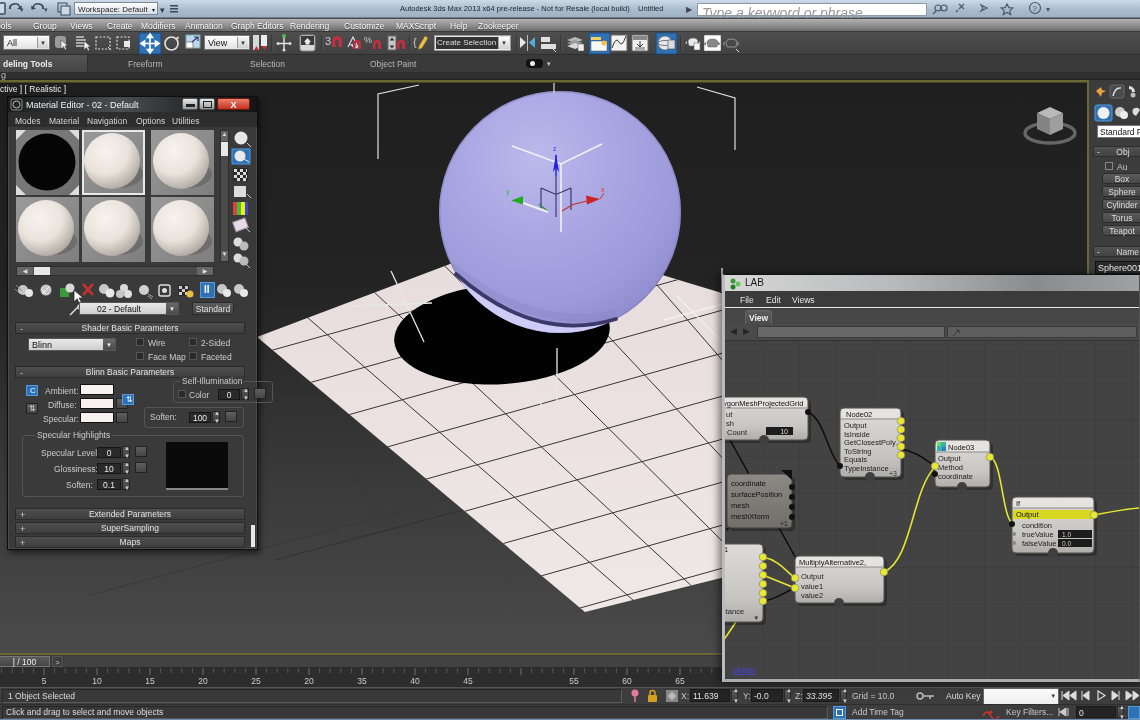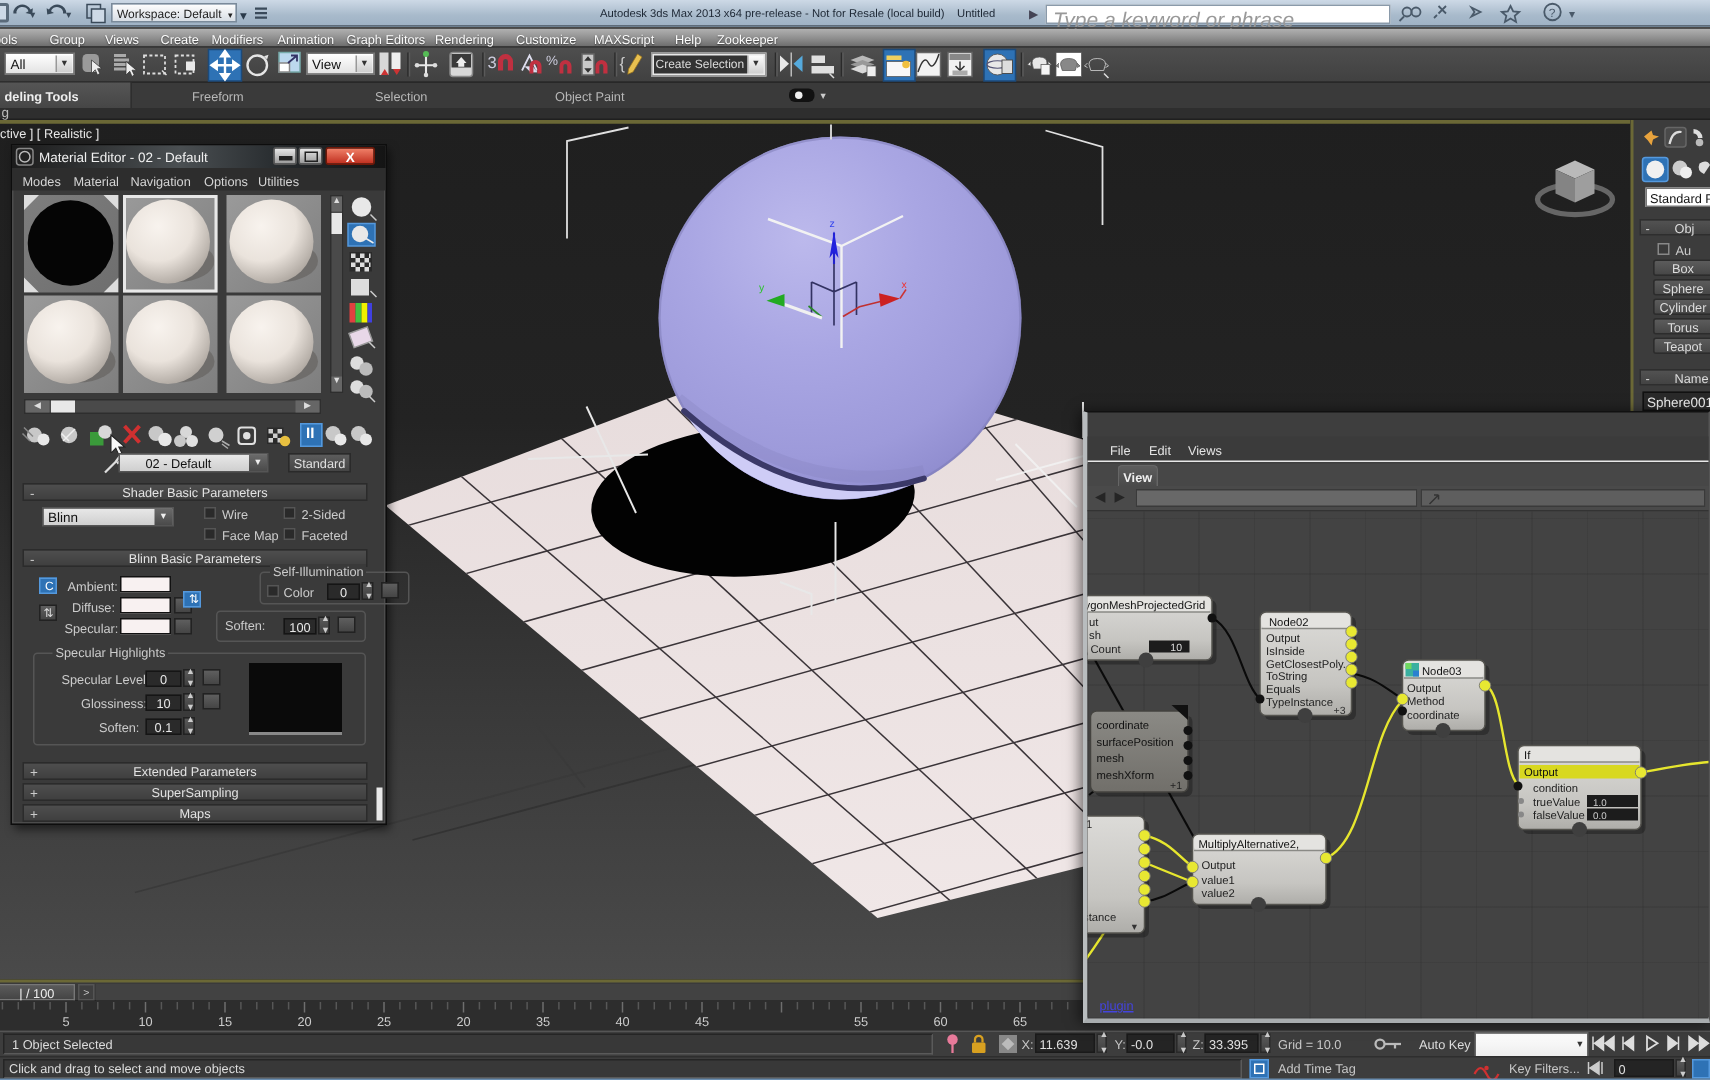--- a/index.html
+++ b/index.html
@@ -527,21 +527,21 @@
         <span style="position:absolute;left:1px;top:-3px;color:#ccc;font-size:6px;">▲</span>
         <span style="position:absolute;left:1px;bottom:-3px;color:#ccc;font-size:6px;">▼</span>
       </div>
     <span class="slabel" style="left:743px;top:3px;">Y:</span>
     <div class="sfield" style="left:751px;top:1px;width:32px;height:13px;">-0.0</div>
     <div class="spin" style="left:784px;top:1px;">
         <span style="position:absolute;left:1px;top:-3px;color:#ccc;font-size:6px;">▲</span>
         <span style="position:absolute;left:1px;bottom:-3px;color:#ccc;font-size:6px;">▼</span>
       </div>
     <span class="slabel" style="left:795px;top:3px;">Z:</span>
-    <div class="sfield" style="left:803px;top:1px;width:36px;height:13px;">33.395</div>
+    <div class="sfield" style="left:803px;top:1px;width:36px;height:13px;font-style:italic;">33.395</div>
     <div class="spin" style="left:840px;top:1px;">
         <span style="position:absolute;left:1px;top:-3px;color:#ccc;font-size:6px;">▲</span>
         <span style="position:absolute;left:1px;bottom:-3px;color:#ccc;font-size:6px;">▼</span>
       </div>
     <span class="slabel" style="left:852px;top:3px;">Grid = 10.0</span>
     <svg width="30" height="16" style="position:absolute;left:912px;top:0;">
         <circle cx="8" cy="8" r="3" fill="none" stroke="#bbb" stroke-width="1.5"></circle>
         <line x1="11" y1="8" x2="22" y2="8" stroke="#bbb" stroke-width="1.5"></line>
         <line x1="18" y1="8" x2="18" y2="11" stroke="#bbb" stroke-width="1.5"></line>
       </svg>
@@ -815,20 +815,28 @@
         </div>
       <div style="position:absolute;left:143px;top:6px;width:62px;height:48px;background:#0a0a0a;border-bottom:2px solid #888;"></div>
     </div>
     <div class="roll-hdr" style="top:411px;"><span class="roll-pm">+</span>Extended Parameters</div>
     <div class="roll-hdr" style="top:425px;"><span class="roll-pm">+</span>SuperSampling</div>
     <div class="roll-hdr" style="top:439px;"><span class="roll-pm">+</span>Maps</div>
     <div style="position:absolute;right:2px;top:428px;width:4px;height:22px;background:#e8e8e8;"></div>
   </div>
 
   <div id="lab" class="abs">
+    <div id="lab-title">
+      <svg width="16" height="16" style="position:absolute;left:3px;top:1px;">
+        <circle cx="5" cy="5" r="2.5" fill="#3a9a3a"></circle>
+          <circle cx="10" cy="8" r="2.5" fill="#6ac05a"></circle>
+          <circle cx="5" cy="11" r="2.5" fill="#2a7a2a"></circle>
+      </svg>
+      <span style="position:absolute;left:20px;top:2px;font-size:10px;color:#1a1a1a;">LAB</span>
+    </div>
     <div id="lab-menu">
       <span class="lab-menu-item" style="left:15px;">File</span>
       <span class="lab-menu-item" style="left:41px;">Edit</span>
       <span class="lab-menu-item" style="left:67px;">Views</span>
     </div>
     <div id="lab-tabs">
       <div style="position:absolute;left:20px;top:1px;width:27px;height:14px;background:linear-gradient(#5d5d5d,#4a4a4a);border:1px solid #666;border-bottom:none;border-radius:3px 3px 0 0;color:#f0f0f0;font-size:8.5px;font-weight:bold;text-align:center;line-height:14px;">View</div>
     </div>
     <div id="lab-nav">
       <span style="position:absolute;left:5px;top:2px;color:#252525;font-size:9px;">◀</span>

